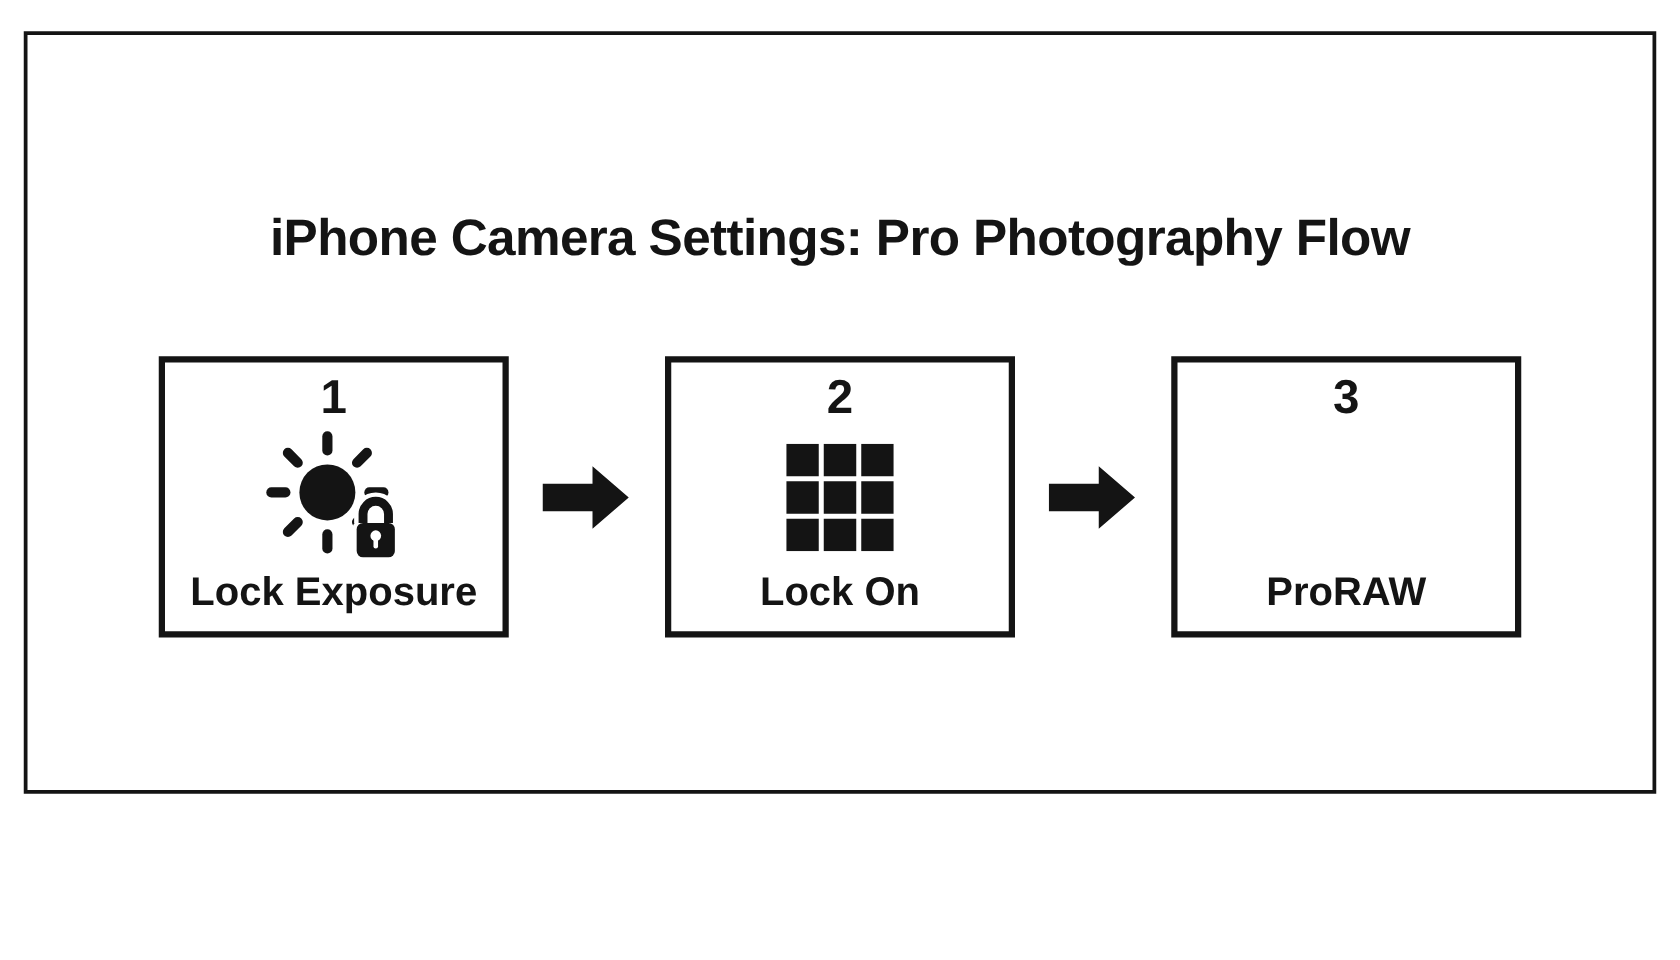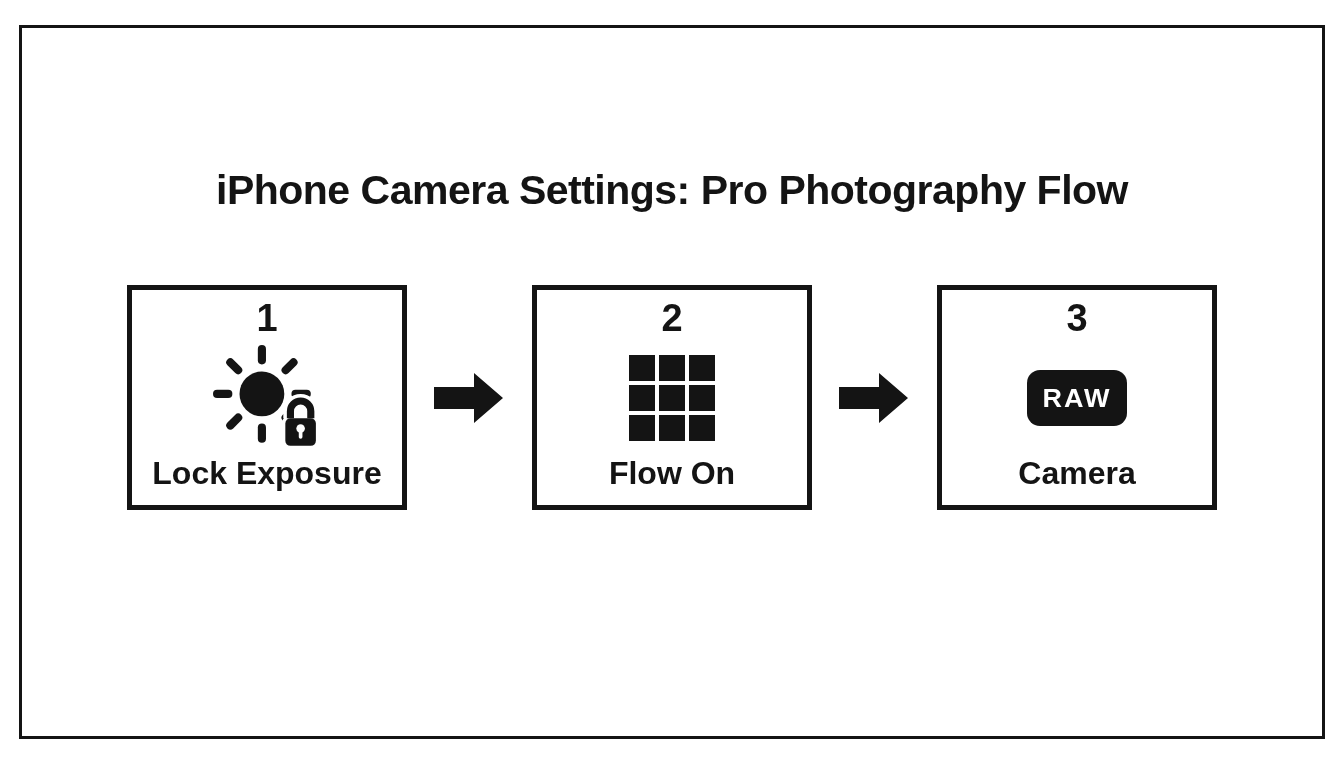--- a/index.html
+++ b/index.html
@@ -4,21 +4,21 @@
 <style>
   :root{
     --ink:#141414;
     --bg:#ffffff;
   }
   *{margin:0;padding:0;box-sizing:border-box;}
   html,body{width:1344px;height:768px;background:var(--bg);overflow:hidden;
     font-family:"Liberation Sans","DejaVu Sans",sans-serif;color:var(--ink);}
   .canvas{position:relative;width:1344px;height:768px;background:var(--bg);}
   .frame{
-    position:absolute;left:19px;top:25px;width:1306px;height:714px;
+    position:absolute;left:19px;top:25px;width:1306px;height:610px;
     border:3px solid var(--ink);background:var(--bg);
     display:flex;flex-direction:column;align-items:center;
     padding-top:140px;
   }
   .title{
     font-size:41px;font-weight:bold;letter-spacing:-0.5px;line-height:1.1;
     text-align:center;color:var(--ink);white-space:nowrap;
   }
   .flow{
     margin-top:72px;
@@ -98,34 +98,29 @@
               <rect x="60" y="0" width="26" height="26"></rect>
               <rect x="0" y="30" width="26" height="26"></rect>
               <rect x="30" y="30" width="26" height="26"></rect>
               <rect x="60" y="30" width="26" height="26"></rect>
               <rect x="0" y="60" width="26" height="26"></rect>
               <rect x="30" y="60" width="26" height="26"></rect>
               <rect x="60" y="60" width="26" height="26"></rect>
             </g>
           </svg>
         </div>
-        <div class="label">Flow On</div>
+        <div class="label">Lock On</div>
       </div>
 
       <div class="arrow">
         <svg width="72" height="56" viewBox="0 0 72 56" aria-hidden="true">
           <polygon points="0,17 40,17 40,3 69,28 40,53 40,39 0,39" fill="#141414"></polygon>
         </svg>
       </div>
 
       <div class="step">
         <div class="num">3</div>
-        <div class="icon-wrap">
-          <div class="raw-badge">
-            <span>RAW</span>
-          </div>
-        </div>
-        <div class="label">Camera</div>
+        <div class="label">ProRAW</div>
       </div>
 
     </div>
   </div>
 </div>
 
 </body></html>

